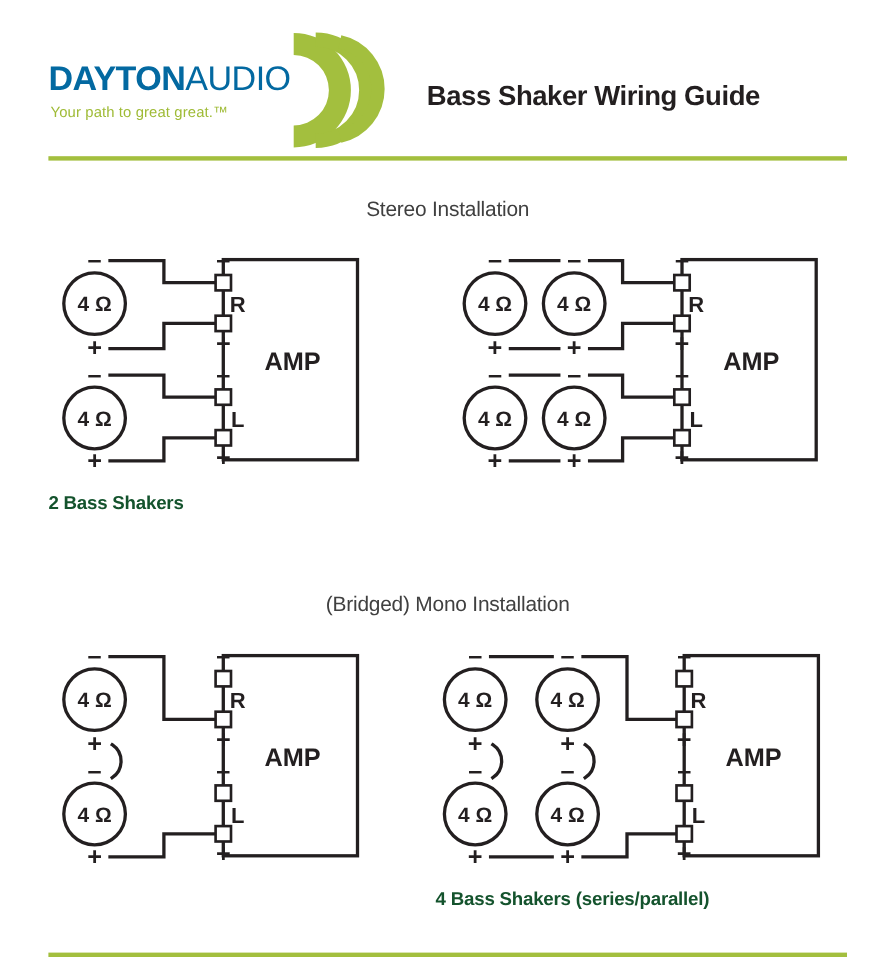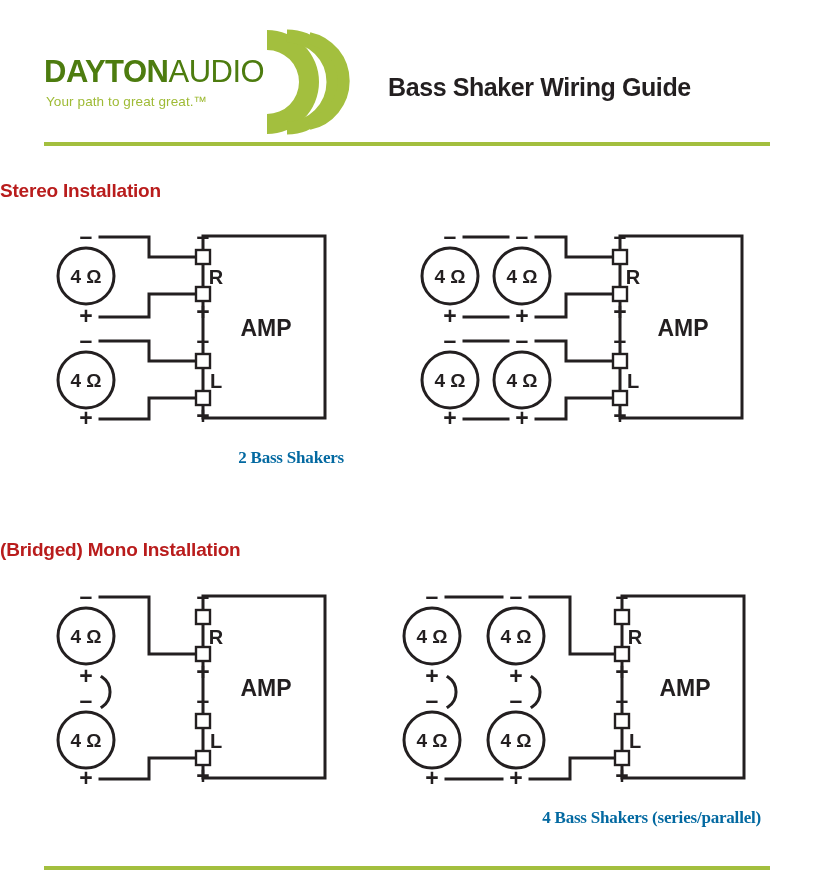--- a/index.html
+++ b/index.html
@@ -7,40 +7,40 @@
     width:814px;height:886px;background:#ffffff;
     font-family:"Liberation Sans", sans-serif;
     color:#231f20;overflow:hidden;position:relative;
   }
   .page{position:relative;width:814px;height:886px;}
 
   
   .header{position:absolute;left:0;top:0;width:814px;height:130px;}
   .logo{position:absolute;left:44px;top:22px;width:300px;height:100px;}
   .logo-word{position:absolute;left:0;top:34px;font-size:31px;font-weight:700;
-    letter-spacing:-0.5px;line-height:1;color:#4d7c0f;white-space:nowrap;}
+    letter-spacing:-0.5px;line-height:1;color:#0369a1;white-space:nowrap;}
   .logo-word .lt{font-weight:400;}
   .logo-tag{position:absolute;left:2px;top:72px;font-size:13.5px;font-weight:400;
     color:#9fbb36;letter-spacing:0.1px;white-space:nowrap;}
   .logo-arcs{position:absolute;left:215px;top:0px;}
   .doc-title{position:absolute;left:388px;top:54px;font-size:25px;font-weight:700;
     letter-spacing:-0.4px;color:#231f20;white-space:nowrap;margin-top:19px;}
 
   .rule{position:absolute;left:44px;width:726px;height:4px;background:#a3bf3e;}
   .rule-top{top:142px;}
   .rule-bottom{top:866px;}
 
   
-  .section-title{position:absolute;width:814px;
-    font-size:19px;font-weight:700;letter-spacing:-0.2px;color:#b91c1c;}
+  .section-title{position:absolute;width:814px;text-align:center;
+    font-size:19px;font-weight:400;letter-spacing:-0.2px;color:#404040;}
   .st-stereo{top:180px;}
   .st-mono{top:539px;}
 
   .caption{position:absolute;font-size:17px;font-weight:700;
-    letter-spacing:-0.2px;color:#0369a1;text-align:right;white-space:nowrap;font-family:Liberation Serif, serif;}
+    letter-spacing:-0.2px;color:#14532d;text-align:left;white-space:nowrap;}
 
   .diagram{position:absolute;}
   svg{display:block;overflow:visible;}
   .wire{stroke:#231f20;stroke-width:3;fill:none;stroke-linecap:square;}
   .spk{stroke:#231f20;stroke-width:3;fill:#ffffff;}
   .ampbox{stroke:#231f20;stroke-width:3;fill:#ffffff;}
   .term{stroke:#231f20;stroke-width:2.4;fill:#ffffff;}
   .t-ohm{font-family:"Liberation Sans",sans-serif;font-size:19px;font-weight:700;
     fill:#231f20;text-anchor:middle;}
   .t-amp{font-family:"Liberation Sans",sans-serif;font-size:23px;font-weight:700;

